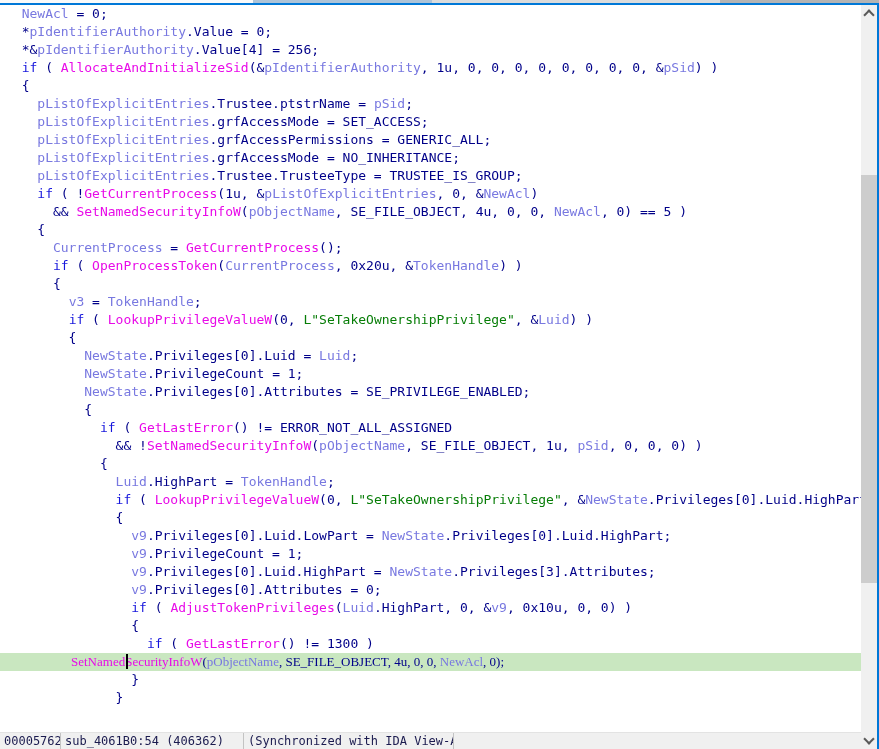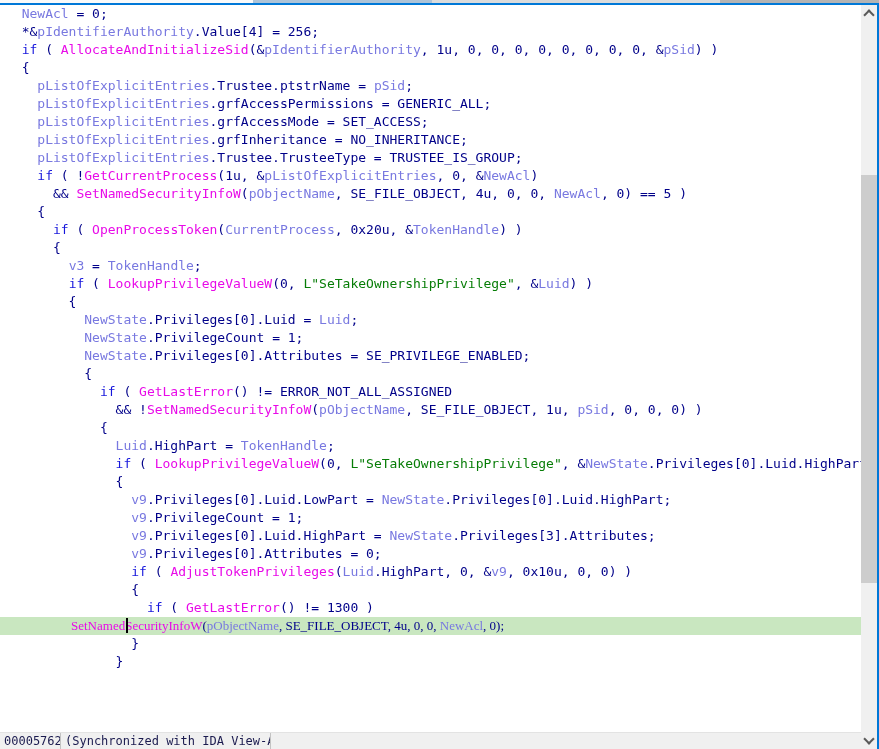--- a/index.html
+++ b/index.html
@@ -60,31 +60,33 @@
     <div class="ts-seg ts-a"></div>
     <div class="ts-seg ts-b"></div>
     <div class="ts-seg ts-c"></div>
     <div class="ts-seg ts-d"></div>
   </div>
   <div class="border-top"></div>
   <div class="border-right"></div>
 
   <div id="code">
       <div class="line"><span class="tk-p">  </span><span class="tk-v">NewAcl</span><span class="tk-p"> = 0;</span></div>
+      <div class="line"><span class="tk-p">  *</span><span class="tk-v">pIdentifierAuthority</span><span class="tk-p">.Value = 0;</span></div>
       <div class="line"><span class="tk-p">  *&amp;</span><span class="tk-v">pIdentifierAuthority</span><span class="tk-p">.Value[4] = 256;</span></div>
       <div class="line"><span class="tk-p">  </span><span class="tk-k">if</span><span class="tk-p"> ( </span><span class="tk-f">AllocateAndInitializeSid</span><span class="tk-p">(&amp;</span><span class="tk-v">pIdentifierAuthority</span><span class="tk-p">, 1u, 0, 0, 0, 0, 0, 0, 0, 0, &amp;</span><span class="tk-v">pSid</span><span class="tk-p">) )</span></div>
       <div class="line"><span class="tk-p">  {</span></div>
       <div class="line"><span class="tk-p">    </span><span class="tk-v">pListOfExplicitEntries</span><span class="tk-p">.Trustee.ptstrName = </span><span class="tk-v">pSid</span><span class="tk-p">;</span></div>
+      <div class="line"><span class="tk-p">    </span><span class="tk-v">pListOfExplicitEntries</span><span class="tk-p">.grfAccessMode = SET_ACCESS;</span></div>
       <div class="line"><span class="tk-p">    </span><span class="tk-v">pListOfExplicitEntries</span><span class="tk-p">.grfAccessPermissions = GENERIC_ALL;</span></div>
-      <div class="line"><span class="tk-p">    </span><span class="tk-v">pListOfExplicitEntries</span><span class="tk-p">.grfAccessMode = SET_ACCESS;</span></div>
-      <div class="line"><span class="tk-p">    </span><span class="tk-v">pListOfExplicitEntries</span><span class="tk-p">.grfInheritance = NO_INHERITANCE;</span></div>
+      <div class="line"><span class="tk-p">    </span><span class="tk-v">pListOfExplicitEntries</span><span class="tk-p">.grfAccessMode = NO_INHERITANCE;</span></div>
       <div class="line"><span class="tk-p">    </span><span class="tk-v">pListOfExplicitEntries</span><span class="tk-p">.Trustee.TrusteeType = TRUSTEE_IS_GROUP;</span></div>
       <div class="line"><span class="tk-p">    </span><span class="tk-k">if</span><span class="tk-p"> ( !</span><span class="tk-f">GetCurrentProcess</span><span class="tk-p">(1u, &amp;</span><span class="tk-v">pListOfExplicitEntries</span><span class="tk-p">, 0, &amp;</span><span class="tk-v">NewAcl</span><span class="tk-p">)</span></div>
       <div class="line"><span class="tk-p">      &amp;&amp; </span><span class="tk-f">SetNamedSecurityInfoW</span><span class="tk-p">(</span><span class="tk-v">pObjectName</span><span class="tk-p">, SE_FILE_OBJECT, 4u, 0, 0, </span><span class="tk-v">NewAcl</span><span class="tk-p">, 0) == 5 )</span></div>
       <div class="line"><span class="tk-p">    {</span></div>
+      <div class="line"><span class="tk-p">      </span><span class="tk-v">CurrentProcess</span><span class="tk-p"> = </span><span class="tk-f">GetCurrentProcess</span><span class="tk-p">();</span></div>
       <div class="line"><span class="tk-p">      </span><span class="tk-k">if</span><span class="tk-p"> ( </span><span class="tk-f">OpenProcessToken</span><span class="tk-p">(</span><span class="tk-v">CurrentProcess</span><span class="tk-p">, 0x20u, &amp;</span><span class="tk-v">TokenHandle</span><span class="tk-p">) )</span></div>
       <div class="line"><span class="tk-p">      {</span></div>
       <div class="line"><span class="tk-p">        </span><span class="tk-v">v3</span><span class="tk-p"> = </span><span class="tk-v">TokenHandle</span><span class="tk-p">;</span></div>
       <div class="line"><span class="tk-p">        </span><span class="tk-k">if</span><span class="tk-p"> ( </span><span class="tk-f">LookupPrivilegeValueW</span><span class="tk-p">(0, </span><span class="tk-s">L"SeTakeOwnershipPrivilege"</span><span class="tk-p">, &amp;</span><span class="tk-v">Luid</span><span class="tk-p">) )</span></div>
       <div class="line"><span class="tk-p">        {</span></div>
       <div class="line"><span class="tk-p">          </span><span class="tk-v">NewState</span><span class="tk-p">.Privileges[0].Luid = </span><span class="tk-v">Luid</span><span class="tk-p">;</span></div>
       <div class="line"><span class="tk-p">          </span><span class="tk-v">NewState</span><span class="tk-p">.PrivilegeCount = 1;</span></div>
       <div class="line"><span class="tk-p">          </span><span class="tk-v">NewState</span><span class="tk-p">.Privileges[0].Attributes = SE_PRIVILEGE_ENABLED;</span></div>
       <div class="line"><span class="tk-p">          {</span></div>
       <div class="line"><span class="tk-p">            </span><span class="tk-k">if</span><span class="tk-p"> ( </span><span class="tk-f">GetLastError</span><span class="tk-p">() != ERROR_NOT_ALL_ASSIGNED</span></div>
@@ -110,16 +112,17 @@
       <span class="chev"></span>
     </div>
     <div id="sb-thumb"></div>
     <div class="sb-btn down">
       <span class="chev"></span>
     </div>
   </div>
 
   <div id="statusbar">
     <span class="status-cell c1">00005762</span>
+    <span class="status-cell c2">sub_4061B0:54 (406362)</span>
     <span class="status-cell c3">(Synchronized with IDA View-A)</span>
   </div>
 
 </div>
 
 </body></html>

